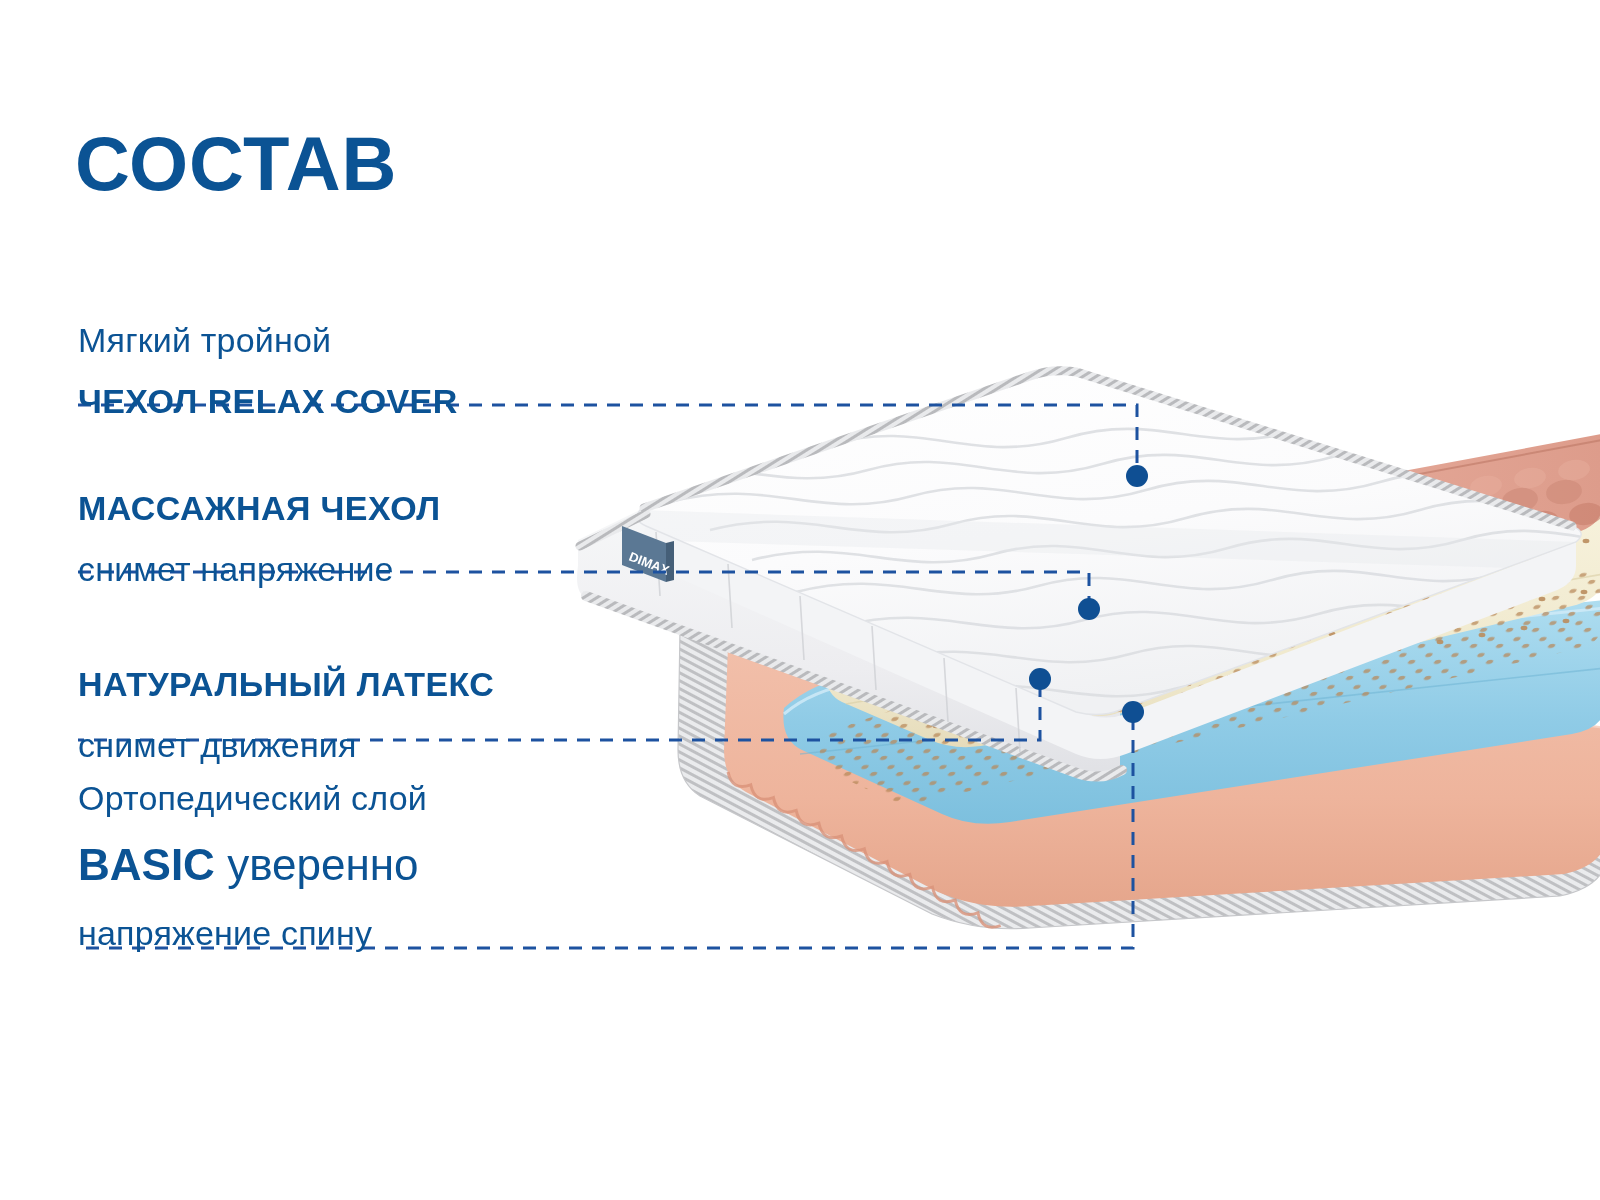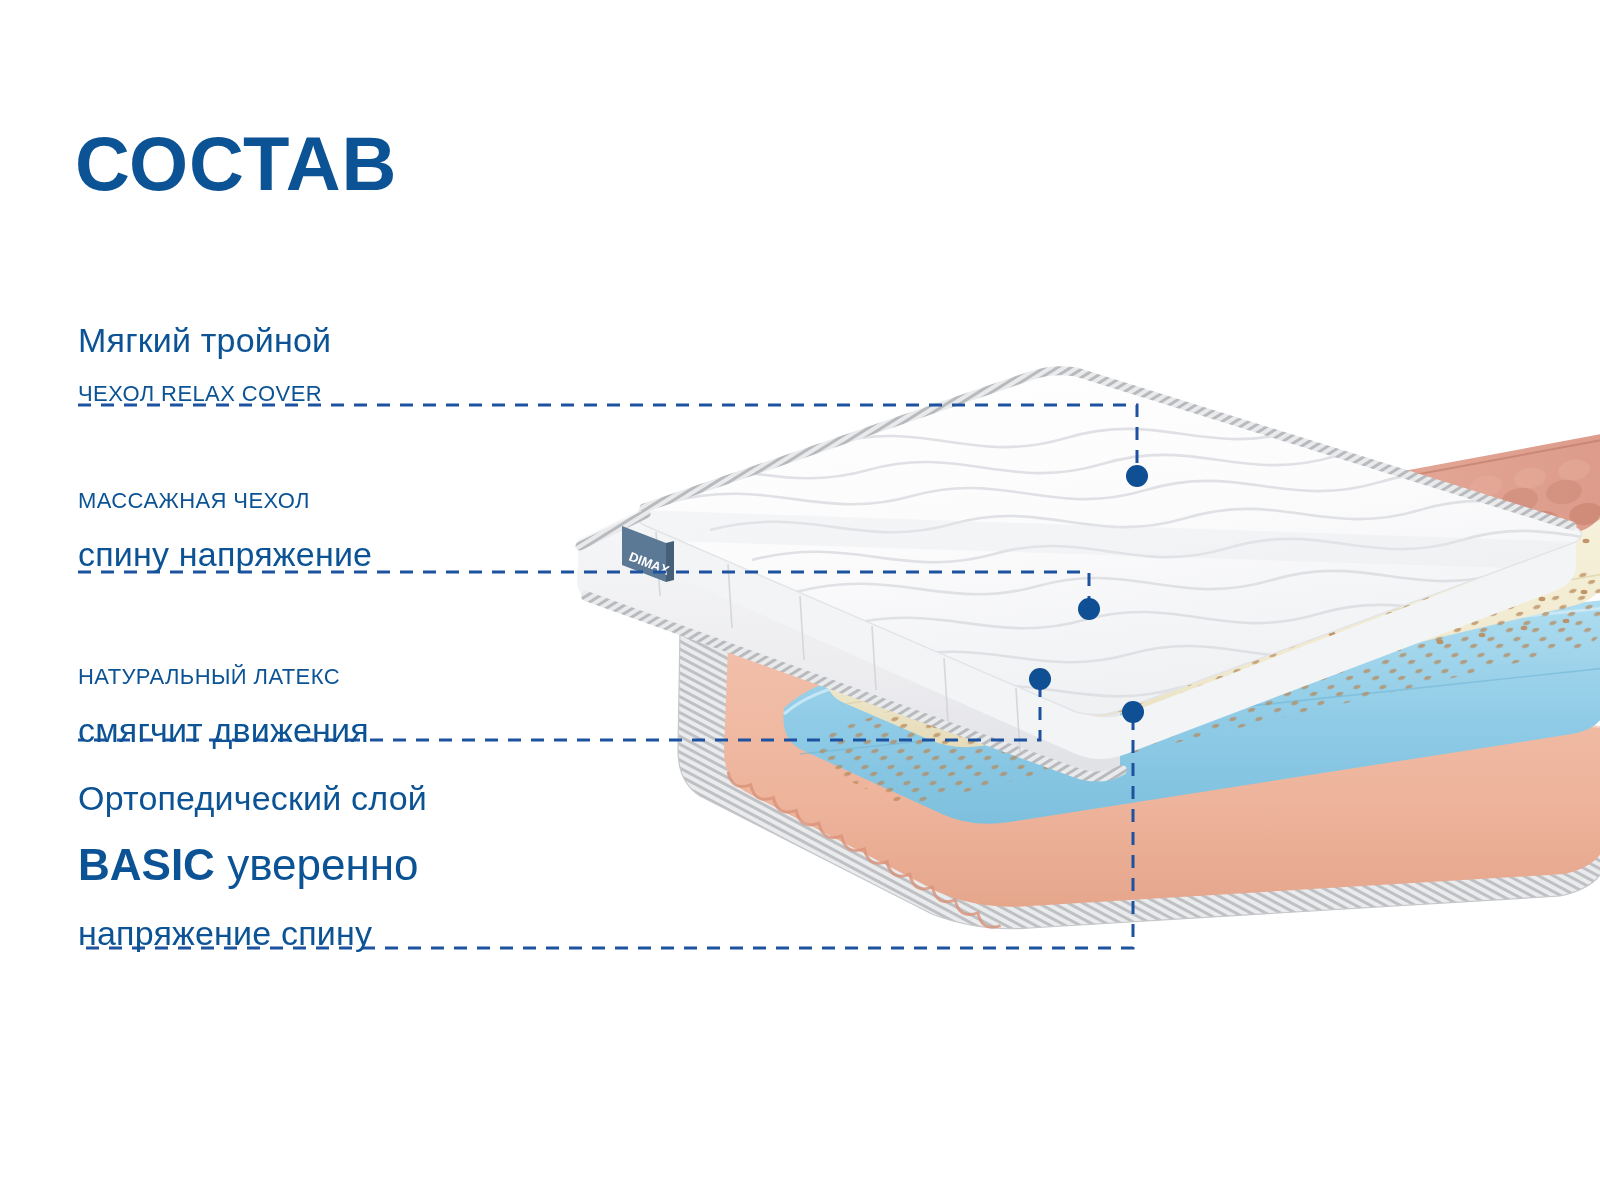--- a/index.html
+++ b/index.html
@@ -17,21 +17,21 @@
     position:absolute;left:75px;top:126px;
     font-size:76px;font-weight:700;letter-spacing:1px;
     color:#0b5394;line-height:1;
     white-space:nowrap;
   }
 
   
   .label{position:absolute;color:#0b5394;}
   .label .ln{display:block;white-space:nowrap;margin-top:19px;}
   .ln.light{font-weight:400;font-size:34px;line-height:1.24;letter-spacing:.2px;}
-  .ln.bold{font-weight:400;font-size:22px;line-height:1.24;letter-spacing:.4px;}
+  .ln.bold{font-weight:700;font-size:34px;line-height:1.24;letter-spacing:.4px;}
   .ln.mix{font-weight:400;font-size:44px;line-height:1.24;}
   .ln.mix b{font-weight:700;}
 
   #label-1{left:78px;top:300px;}
   #label-2{left:78px;top:468px;}
   #label-3{left:78px;top:644px;}
   #label-4{left:78px;top:758px;}
 
   
   #lines{position:absolute;left:0;top:0;width:1600px;height:1200px;pointer-events:none;}
@@ -352,26 +352,26 @@
     </g>
   </svg>
 
   <div class="label" id="label-1">
     <span class="ln light">Мягкий тройной</span>
     <span class="ln bold">ЧЕХОЛ RELAX COVER</span>
   </div>
 
   <div class="label" id="label-2">
     <span class="ln bold">МАССАЖНАЯ ЧЕХОЛ</span>
-    <span class="ln light">спину напряжение</span>
+    <span class="ln light">снимет напряжение</span>
   </div>
 
   <div class="label" id="label-3">
     <span class="ln bold">НАТУРАЛЬНЫЙ ЛАТЕКС</span>
-    <span class="ln light">смягчит движения</span>
+    <span class="ln light">снимет движения</span>
   </div>
 
   <div class="label" id="label-4">
     <span class="ln light">Ортопедический слой</span>
     <span class="ln mix"><b>BASIC</b><span> уверенно</span></span>
     <span class="ln light">напряжение спину</span>
   </div>
 
 </div>
 

